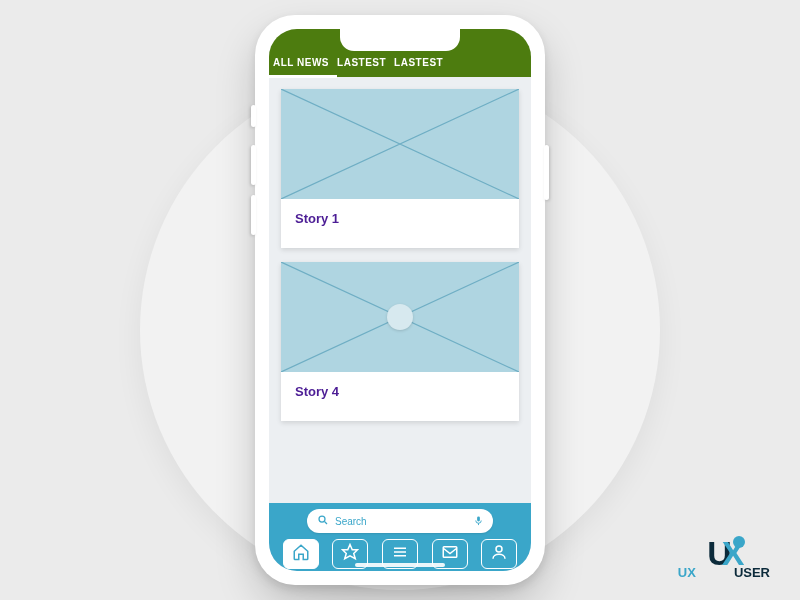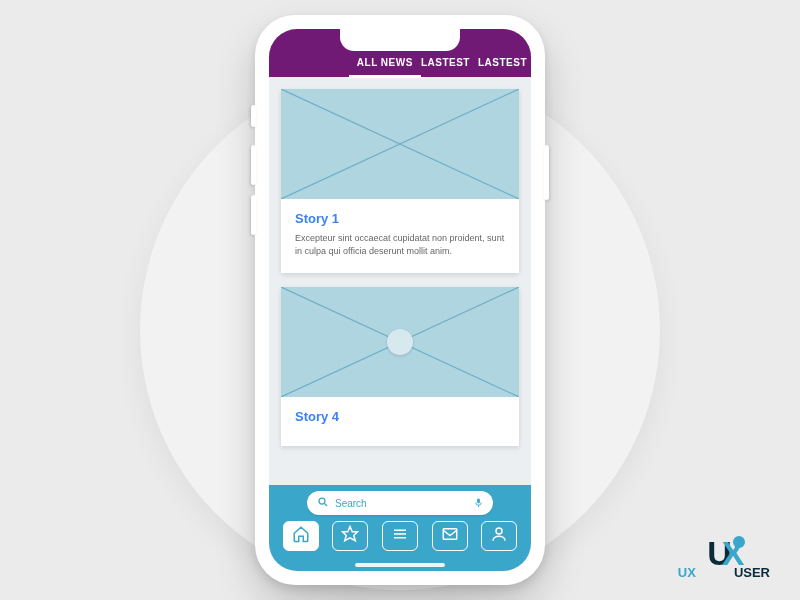--- a/index.html
+++ b/index.html
@@ -34,56 +34,56 @@
     display: flex; flex-direction: column;
   }
   .notch {
     position: absolute; top:0; left:50%; transform:translateX(-50%);
     width: 120px; height: 22px; background:#fff;
     border-bottom-left-radius: 14px; border-bottom-right-radius:14px;
     z-index: 5;
   }
   
   .tabs {
-    background: #701a75; height: 48px; padding-top:18px;
-    display:flex; justify-content:flex-end; align-items:center;
+    background: #4d7c0f; height: 48px; padding-top:18px;
+    display:flex; justify-content:flex-start; align-items:center;
   }
   .tab {
     color:#fff; font-size:10px; font-weight:700; letter-spacing:0.5px;
     padding: 6px 4px; position:relative; cursor:pointer;
   }
   .tab.active::after {
     content:""; position:absolute; left:-4px; right:-4px; bottom:-4px;
     height:3px; background:#fff;
   }
   
   .content { flex:1; overflow:hidden; padding: 12px 12px 0 12px; }
   .card {
     background:#fff; margin-bottom:14px;
     box-shadow: 0 2px 5px rgba(0,0,0,0.12);
   }
   .img-ph {
     height:110px; background:#afd5e1; position:relative; overflow:hidden;
   }
   .img-ph svg { position:absolute; inset:0; width:100%; height:100%; }
   .card-body { padding: 12px 14px 16px; }
-  .card-title { font-size:13px; font-weight:700; color:#3b82f6; margin-bottom:6px; }
+  .card-title { font-size:13px; font-weight:700; color:#4c1d95; margin-bottom:6px; }
   .card-text { font-size:9px; color:#666; line-height:1.4; }
   
   .searchbar {
     margin: 0 28px 6px; height:24px; background:#fff; border-radius:12px;
     display:flex; align-items:center; padding:0 10px; gap:6px;
     box-shadow: 0 1px 2px rgba(0,0,0,0.1);
   }
   .searchbar input {
     flex:1; border:none; outline:none; font-size:10px; color:#3aa6c9; background:transparent;
   }
   .searchbar input::placeholder { color:#3aa6c9; }
   .bottombar {
-    background:#3aa6c9; padding: 6px 10px 20px;
+    background:#3aa6c9; padding: 6px 10px 2px;
   }
   .navrow {
     display:flex; justify-content:space-around; gap:6px; margin-top:4px;
   }
   .navbtn {
     width:36px; height:30px; border:1.5px solid #fff; border-radius:6px;
     display:flex; align-items:center; justify-content:center; cursor:pointer;
   }
   .navbtn.active { background:#fff; }
   .navbtn svg { width:18px; height:18px; }
@@ -131,21 +131,20 @@
 
     <div class="content">
       <div class="card">
         <div class="img-ph">
           <svg viewBox="0 0 240 110" preserveAspectRatio="none">
               <path d="M0 0 L240 110 M240 0 L0 110" stroke="#6faec4" stroke-width="1.2" fill="none"></path>
             </svg>
         </div>
         <div class="card-body">
           <div class="card-title">Story 1</div>
-          <div class="card-text">Excepteur sint occaecat cupidatat non proident, sunt in culpa qui officia deserunt mollit anim.</div>
         </div>
       </div>
 
       <div class="card">
         <div class="img-ph" style="position:relative;">
           <svg viewBox="0 0 240 110" preserveAspectRatio="none">
               <path d="M0 0 L240 110 M240 0 L0 110" stroke="#6faec4" stroke-width="1.2" fill="none"></path>
             </svg>
           <div style="position:absolute;left:50%;top:50%;transform:translate(-50%,-50%);width:26px;height:26px;border-radius:50%;background:#d7e9ef;box-shadow:0 1px 3px rgba(0,0,0,0.15);"></div>
         </div>

